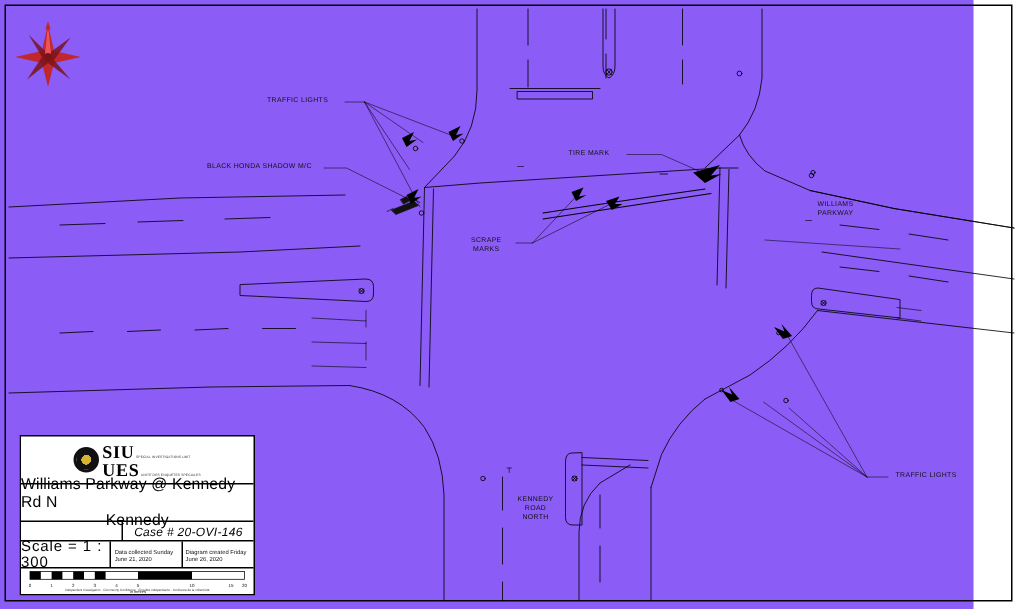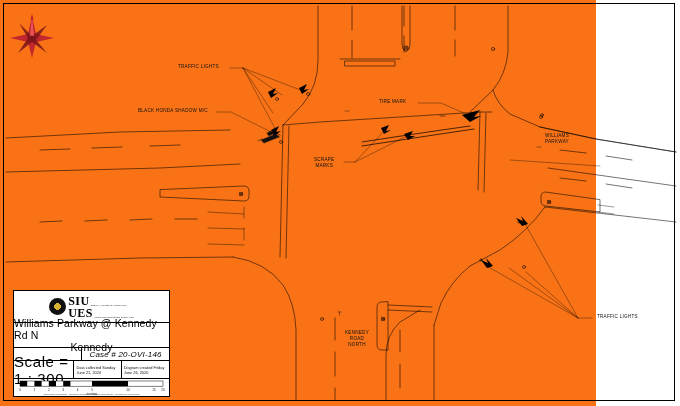--- a/index.html
+++ b/index.html
@@ -1,32 +1,32 @@
 <!DOCTYPE html>
 <html><head>
 <meta charset="utf-8">
 <style>
   html,body{margin:0;padding:0;background:#fff;}
   body{width:680px;height:406px;overflow:hidden;font-family:"Liberation Sans",sans-serif;}
-  #page{position:relative;width:596px;height:406px;background:#f97316;}
+  #page{position:relative;width:649px;height:406px;background:#8b5cf6;}
   #border{position:absolute;left:3px;top:3px;width:672px;height:398px;border:1px solid #000;box-sizing:border-box;}
   #svgwrap{position:absolute;left:0;top:0;width:680px;height:406px;}
   svg{display:block;}
   .lbl{position:absolute;font-family:"Liberation Sans",sans-serif;font-size:4.6px;letter-spacing:.25px;color:#111;white-space:nowrap;line-height:1.35;text-align:center;}
   
   #titleblock{position:absolute;left:13px;top:290px;width:157px;height:107px;border:1px solid #000;box-sizing:border-box;background:#fff;}
   .tbrow{border-bottom:1px solid #000;box-sizing:border-box;display:flex;}
   #tb-logo{height:32px;align-items:center;justify-content:center;}
   #tb-title{height:25px;align-items:center;justify-content:center;flex-direction:column;}
   #tb-title .t1{font-size:10.5px;line-height:12px;letter-spacing:.1px;}
   #tb-case{height:13px;align-items:stretch;}
   #tb-case .cl{width:44%;border-right:1px solid #000;box-sizing:border-box;}
   #tb-case .cr{flex:1;display:flex;align-items:center;justify-content:center;font-size:8px;letter-spacing:.2px;font-style:italic;}
   #tb-scale{height:18px;align-items:stretch;}
-  #tb-scale .sc1{width:39%;border-right:1px solid #000;box-sizing:border-box;display:flex;align-items:center;justify-content:center;font-size:15px;letter-spacing:.6px;}
+  #tb-scale .sc1{width:39%;border-right:1px solid #000;box-sizing:border-box;display:flex;align-items:center;justify-content:center;font-size:10px;letter-spacing:.6px;}
   #tb-scale .sc2{width:30.5%;border-right:1px solid #000;box-sizing:border-box;display:flex;align-items:center;padding-left:2px;}
   #tb-scale .sc3{flex:1;display:flex;align-items:center;padding-left:2px;}
   .dt{font-size:3.9px;line-height:5px;color:#111;}
   #tb-bar{height:18px;position:relative;}
   .logo-wrap{display:flex;align-items:center;justify-content:center;width:100%;gap:2px;}
   .logo-mark{width:13px;height:13px;border-radius:50%;border:2px solid #111;background:
      radial-gradient(circle at 50% 50%, #d8b233 0 35%, #111 36% 100%);}
   .logo-txt{display:flex;flex-direction:column;line-height:1;}
   .logo-txt .l1,.logo-txt .l2{font-family:"Liberation Serif",serif;font-weight:bold;font-size:12px;letter-spacing:.5px;}
   .logo-sub{font-size:2.2px;color:#333;letter-spacing:.1px;}

